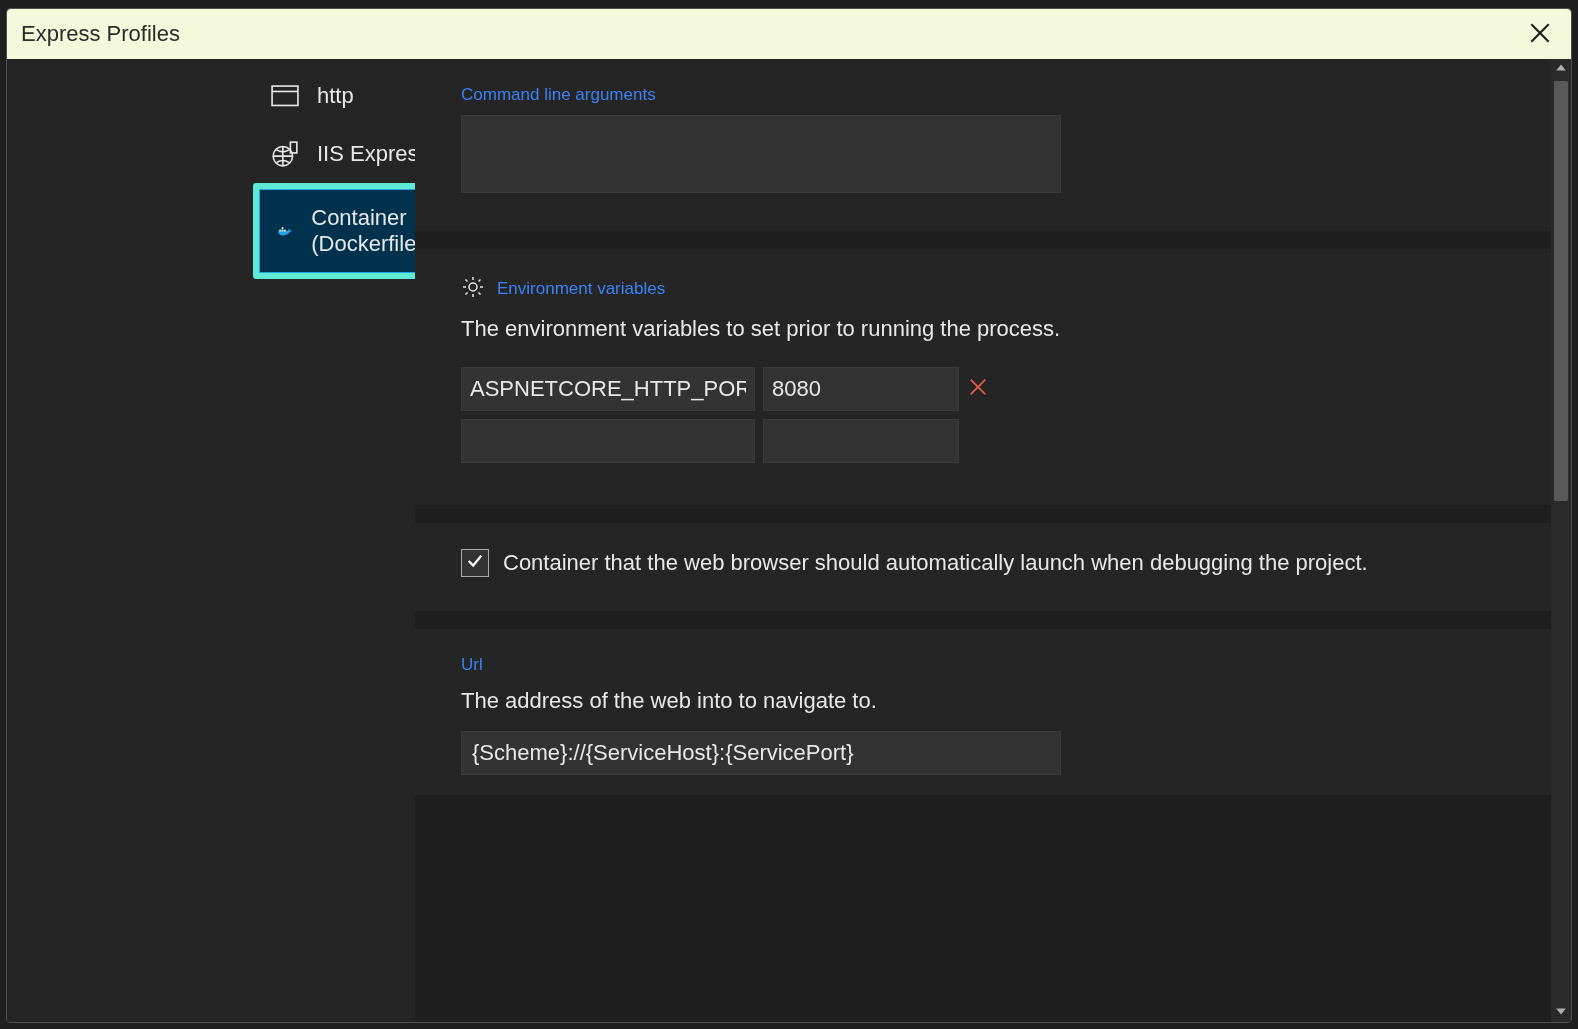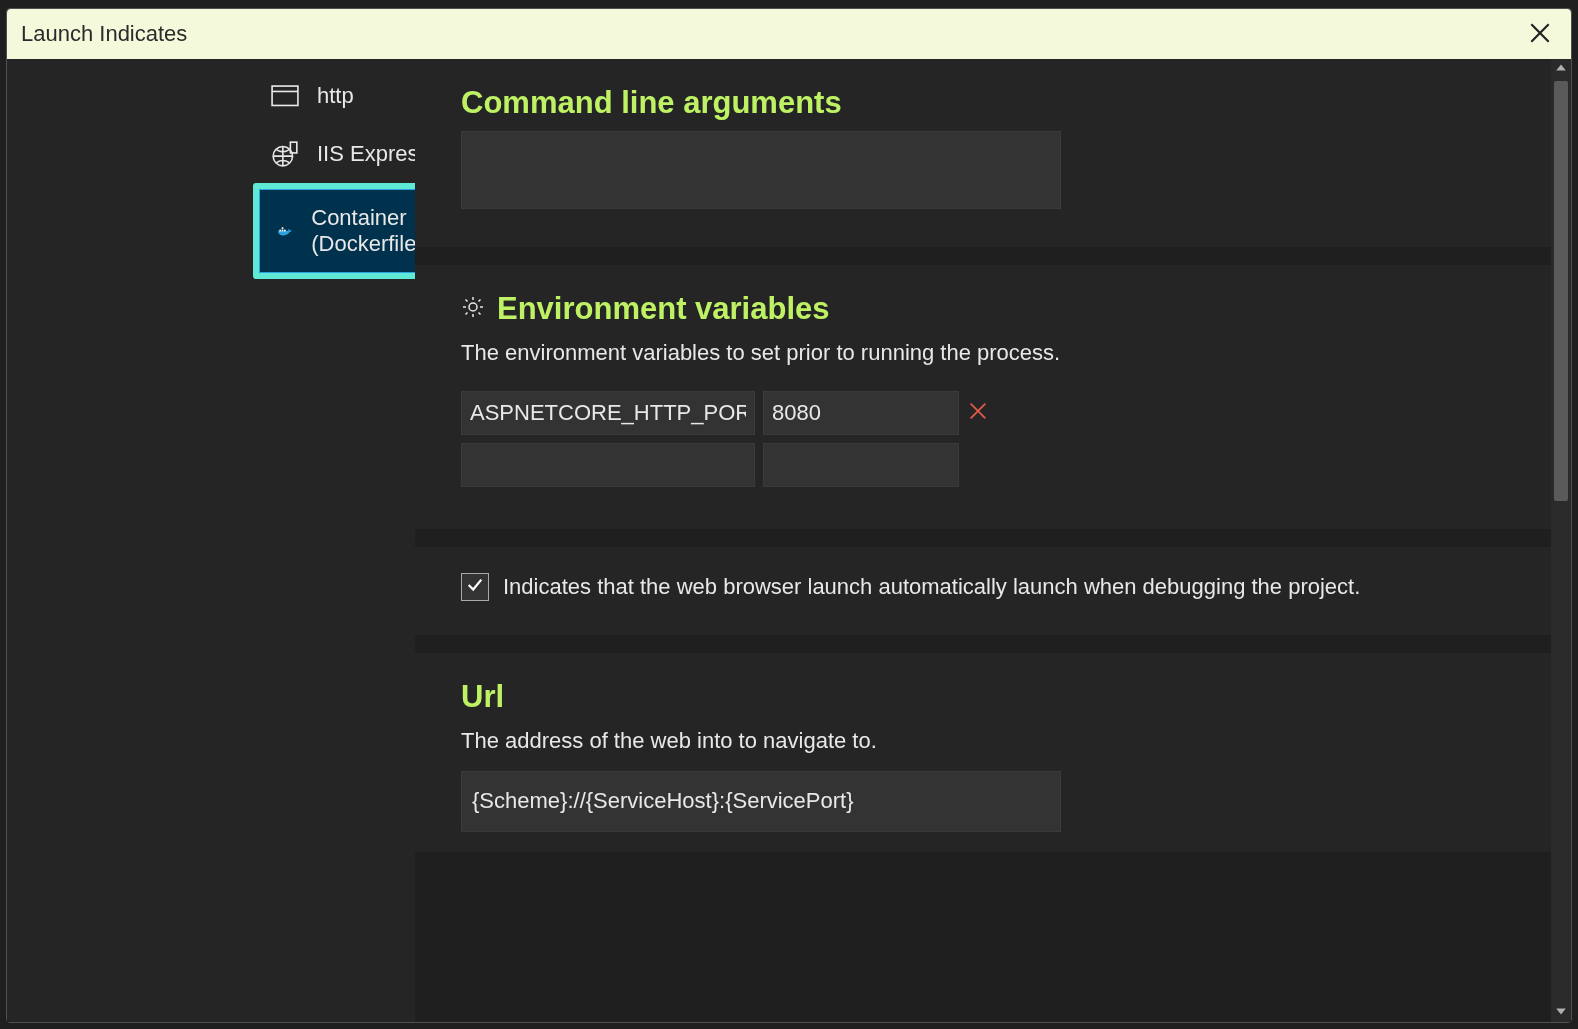--- a/index.html
+++ b/index.html
@@ -39,30 +39,30 @@
 .profile-item.selected .icon svg { stroke:#2aa3e0; fill:#2aa3e0; }
 
 .content-wrap { flex:1; background:#1f1f1f; display:flex; position:relative; }
 .content {
   flex:1; overflow:hidden; padding:0;
 }
 .section {
   background:#252525; margin-bottom:18px; padding:26px 46px 34px 46px;
 }
 .section-head { display:flex; align-items:center; gap:12px; margin-bottom:10px; }
-.section-title { color:#bef264; font-size:31px; font-weight:700; }
+.section-title { color:#3b82f6; font-size:17px; font-weight:400; }
 .section-desc { color:#e8e8e8; font-size:22px; line-height:1.45; margin-bottom:14px; }
 .gear-icon svg { width:24px; height:24px; stroke:#e8e8e8; fill:none; stroke-width:1.5; }
 
 .textarea-box {
   width:600px; height:78px; background:#333333; border:1px solid #3a3a3a; resize:none;
   color:#e8e8e8; font-size:20px; padding:8px; font-family:inherit;
 }
 .text-input {
-  width:600px; height:61px; background:#333333; border:1px solid #3a3a3a;
+  width:600px; height:44px; background:#333333; border:1px solid #3a3a3a;
   color:#e8e8e8; font-size:22px; padding:6px 10px; font-family:inherit;
 }
 
 .env-table { border-spacing:8px 8px; margin-left:-8px; }
 .env-table th { text-align:left; color:#e8e8e8; font-size:22px; font-weight:400; padding:0 4px 4px 4px; }
 .env-cell {
   background:#333333; border:1px solid #3a3a3a; height:44px;
 }
 .env-cell input {
   width:100%; height:100%; background:transparent; border:none; outline:none;
@@ -90,21 +90,21 @@
 .track-fill { flex:1; }
 </style>
 </head>
 <body>
 
 <div class="topbar-strip"></div>
 
 <div class="dialog">
 
   <div class="titlebar">
-    <div class="titlebar-title">Launch Indicates</div>
+    <div class="titlebar-title">Express Profiles</div>
     <button class="close-x">
       <span>
         <svg viewBox="0 0 24 24">
             <path d="M4 4 L20 20 M20 4 L4 20"></path>
           </svg>
       </span>
     </button>
   </div>
 
   <div class="body">
@@ -222,21 +222,21 @@
             </table>
         </div>
 
         <div class="section">
           <div class="checkbox-row">
             <div class="cb">
               <span><svg viewBox="0 0 20 20">
                     <path d="M3 10 L8 15 L17 4"></path>
                   </svg></span>
             </div>
-            <div class="cb-label">Indicates that the web browser launch automatically launch when debugging the project.</div>
+            <div class="cb-label">Container that the web browser should automatically launch when debugging the project.</div>
           </div>
         </div>
 
         <div class="section" style="padding-bottom:20px">
           <div class="section-head">
             <div class="section-title">Url</div>
           </div>
           <div class="section-desc">The address of the web into to navigate to.</div>
           <input class="text-input" value="{Scheme}://{ServiceHost}:{ServicePort}" style="">
         </div>

